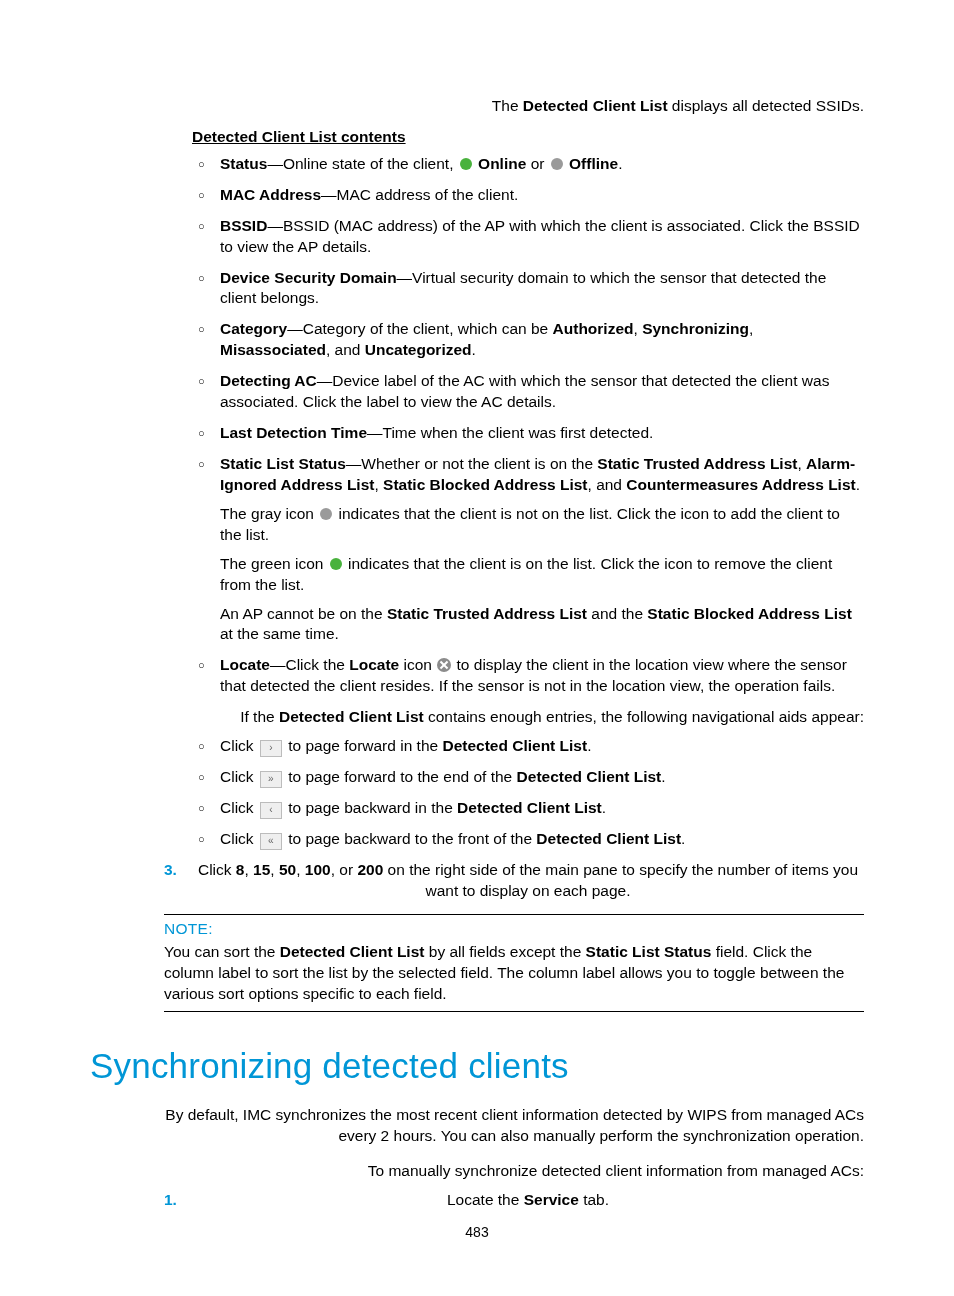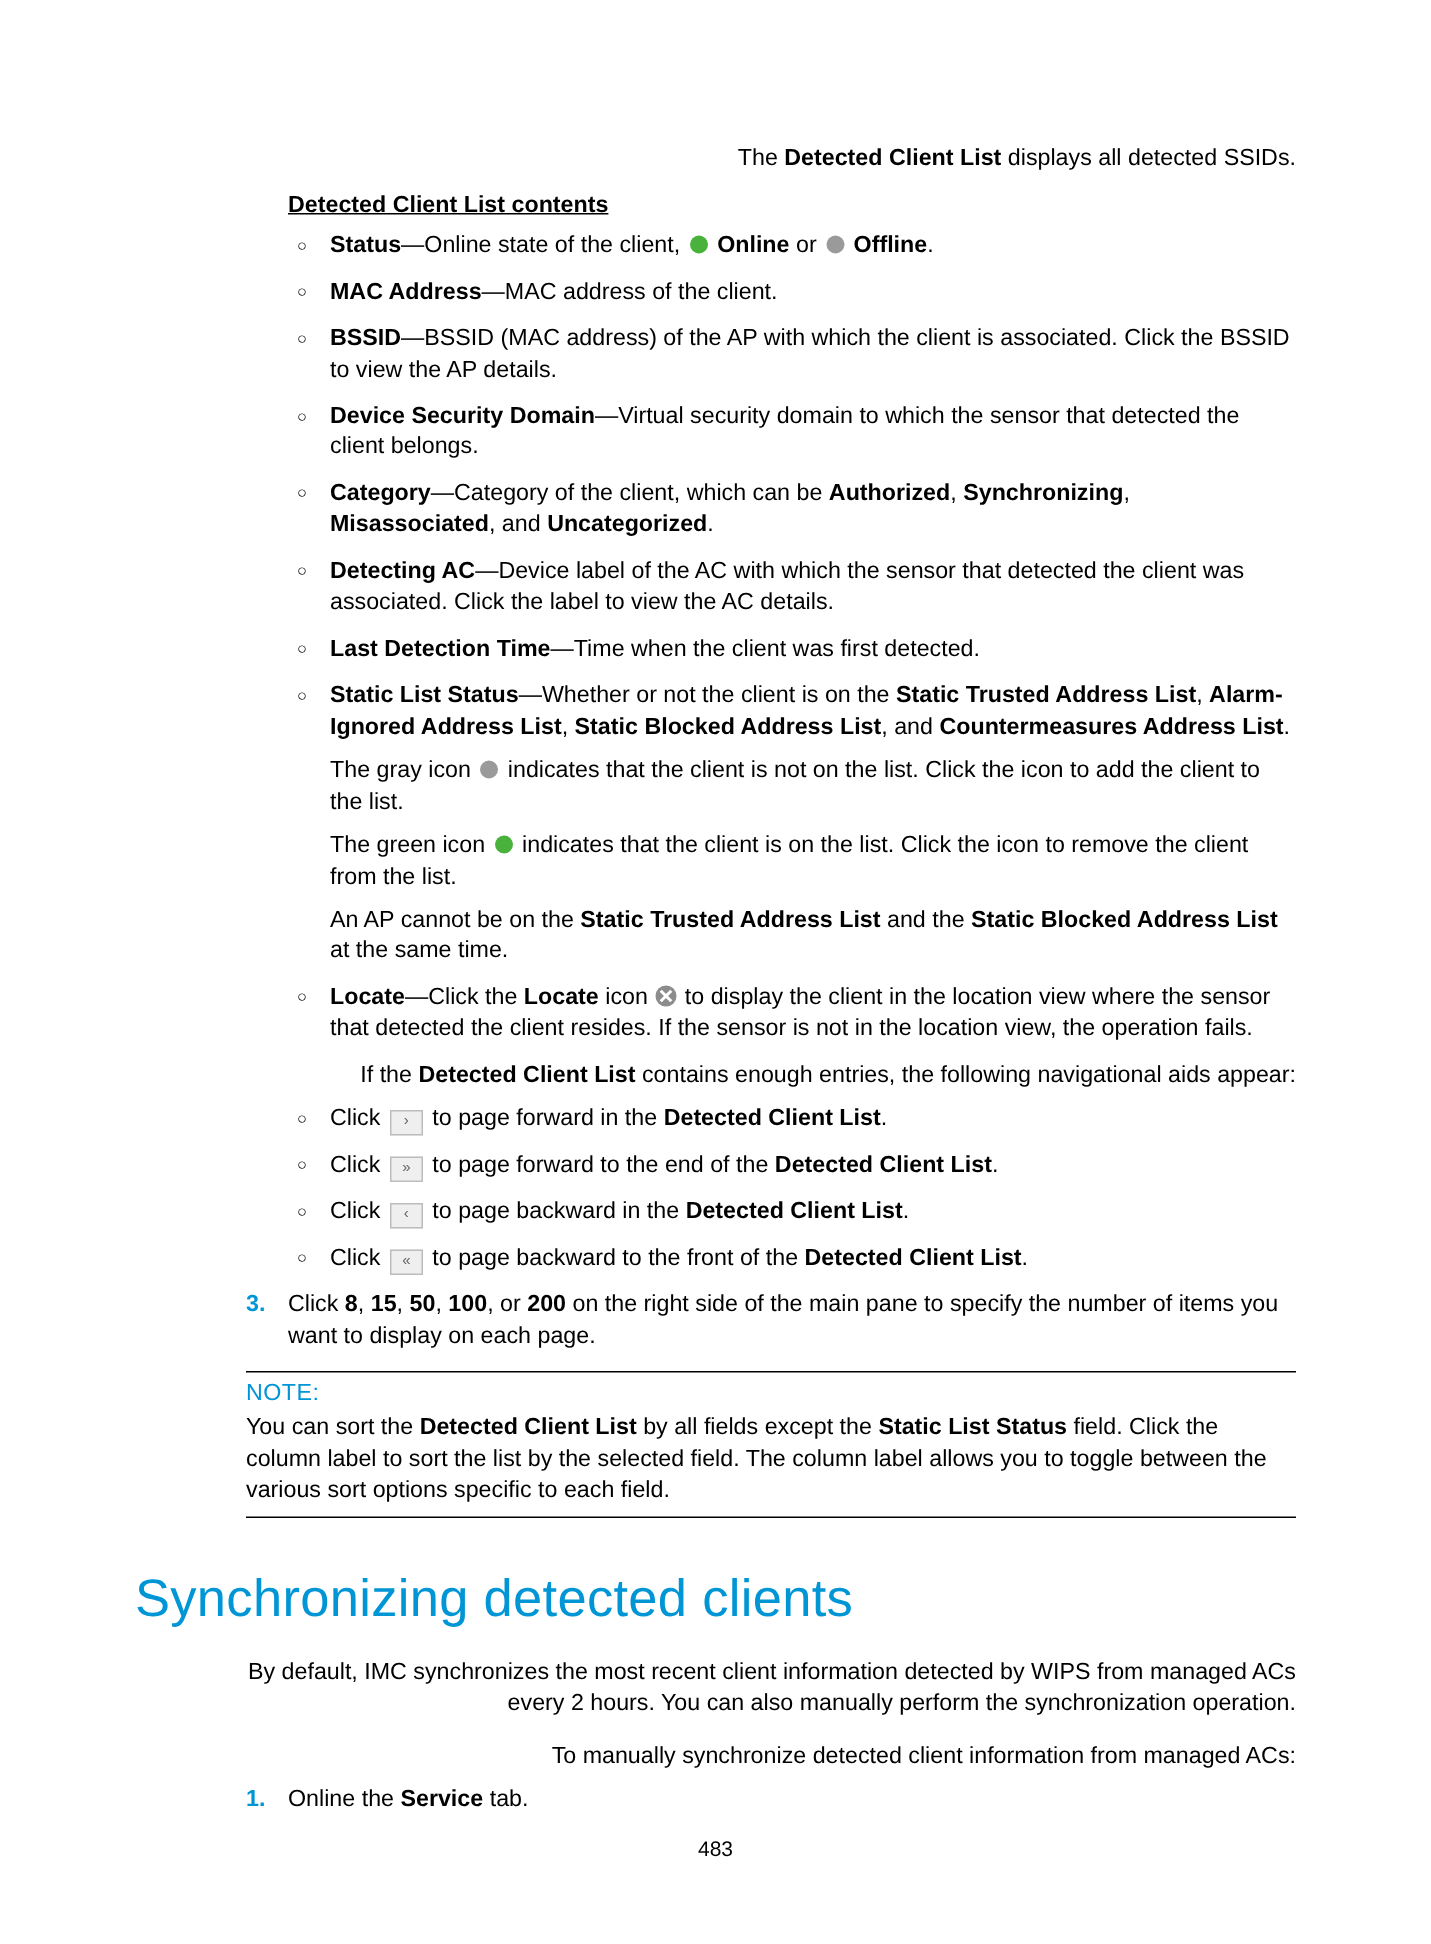--- a/index.html
+++ b/index.html
@@ -32,21 +32,21 @@
     position: absolute;
     left: 6px;
     top: 0;
     font-size: 11px;
     line-height: 20px;
     color: #000;
   }
   .subpara { margin: 8px 0 0 0; }
   .step { display: flex; margin: 6px 0 12px -28px; }
   .step .num { width: 28px; color: #0096d6; font-weight: bold; flex: 0 0 28px; }
-  .step .body { flex: 1; }
+  .step .body { flex: 1; text-align: center; }
   hr.rule { border: none; border-top: 1px solid #000; margin: 6px 0 4px -28px; }
   .note-label { color: #0096d6; font-size: 15.5px; margin: 2px 0 2px 0; letter-spacing: 0.3px; }
   .note-body { margin: 0 0 6px 0; }
   h1.section {
     font-family: Arial, Helvetica, sans-serif;
     font-weight: 400;
     font-size: 35px;
     color: #0096d6;
     margin: 30px 0 16px 0;
     letter-spacing: 0.2px;
@@ -211,19 +211,19 @@
 
   <h1 class="section">Synchronizing detected clients</h1>
 
   <div class="body2">
     <p class="para">By default, IMC synchronizes the most recent client information detected by WIPS from managed ACs every 2 hours. You can also manually perform the synchronization operation.</p>
     <p class="para" style="margin-top:14px">To manually synchronize detected client information from managed ACs:</p>
 
     <div class="step" style="margin-left:0">
       <div class="num">1.</div>
       <div class="body">
-        <span>Online the </span><span class="bold">Service</span><span> tab.</span>
+        <span>Locate the </span><span class="bold">Service</span><span> tab.</span>
       </div>
     </div>
   </div>
 
   <div class="footer">483</div>
 </div>
 
 </body></html>

